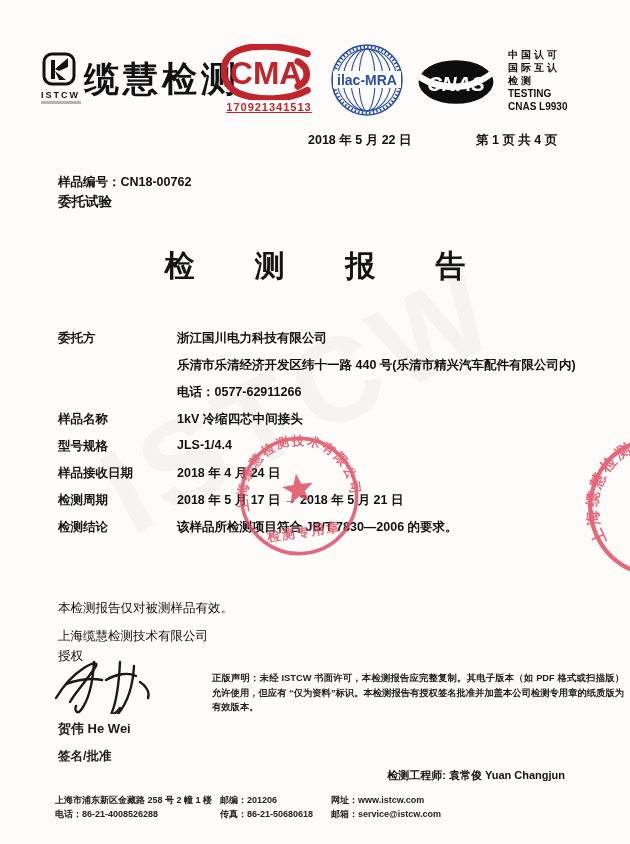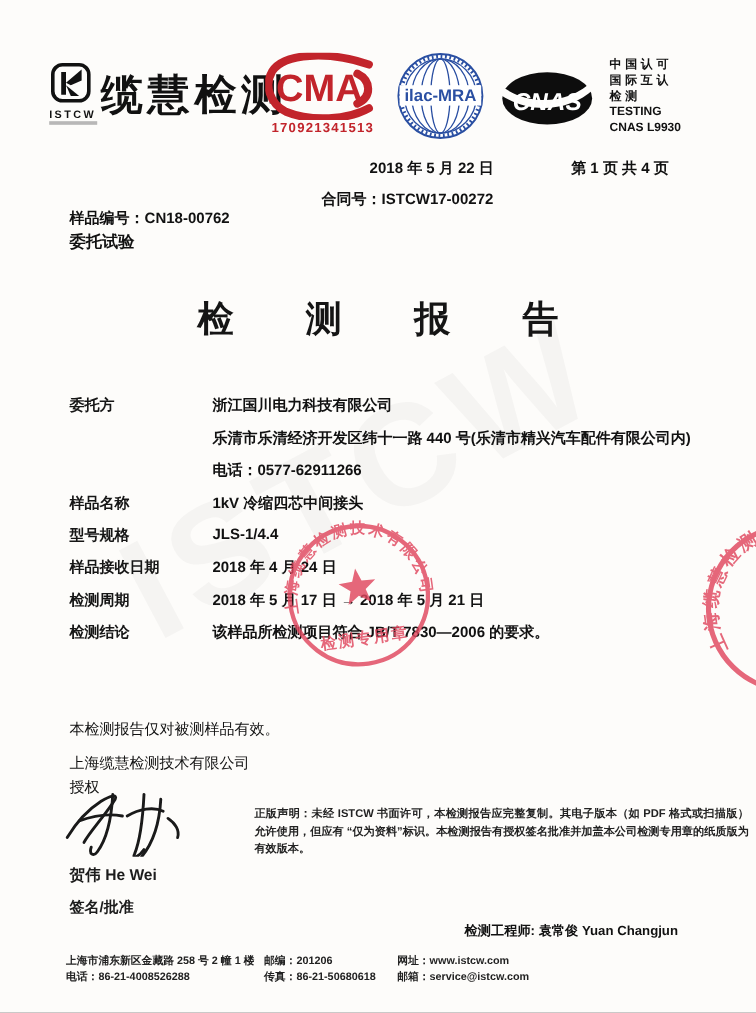--- a/index.html
+++ b/index.html
@@ -9,21 +9,21 @@
     font-family:"Liberation Sans","DejaVu Sans",sans-serif;
     color:#1c1c1c;
   }
   .abs{position:absolute;}
   
   .brand-mark{left:42px;top:52px;width:34px;height:36px;}
   .brand-word{left:84px;top:56px;font-size:35px;font-weight:bold;letter-spacing:4px;color:#111;}
   .brand-sub{left:41px;top:90px;font-size:9px;font-weight:bold;letter-spacing:2px;color:#111;}
   .brand-tagline{left:41px;top:101px;width:40px;height:3px;background:#9a9a9a;opacity:.7;}
   .cma{left:221px;top:44px;width:96px;height:56px;}
-  .cma-number{left:219px;top:101px;width:100px;text-align:center;font-size:11px;font-weight:bold;color:#c2242b;letter-spacing:1px;}
+  .cma-number{left:219px;top:101px;width:100px;text-align:center;font-size:11px;font-weight:bold;color:#c2242b;letter-spacing:1px;text-decoration:underline;}
   .ilac{left:329px;top:42px;width:76px;height:76px;}
   .cnas{left:417px;top:57px;width:78px;height:50px;}
   .accred{left:508px;top:48px;font-size:10px;line-height:13px;font-weight:bold;color:#111;}
   .accred .cn{font-family:"Liberation Serif","DejaVu Serif",serif;letter-spacing:3px;}
   
   .meta{font-size:12.5px;font-weight:bold;color:#111;}
   .m-report{left:58px;top:132px;}
   .m-date{left:308px;top:132px;}
   .m-page{left:476px;top:132px;}
   .m-sample{left:58px;top:174px;}
@@ -102,21 +102,20 @@
     <div class="cn">中国认可</div>
     <div class="cn">国际互认</div>
     <div class="cn">检测</div>
     <div>TESTING</div>
     <div>CNAS L9930</div>
   </div>
 
   <div class="abs meta m-date">2018 年 5 月 22 日</div>
   <div class="abs meta m-page">第 1 页 共 4 页</div>
   <div class="abs meta m-sample">样品编号：CN18-00762</div>
-  <div class="abs meta m-contract">合同号：ISTCW17-00272</div>
   <div class="abs meta m-testtype">委托试验</div>
 
   <div class="abs title">检 测 报 告</div>
 
   <div class="abs drow" style="top:330px">
     <span class="lbl">委托方</span>
     <span class="val">浙江国川电力科技有限公司</span>
   </div>
   <div class="abs drow" style="top:357px">
     <span class="lbl"></span>

